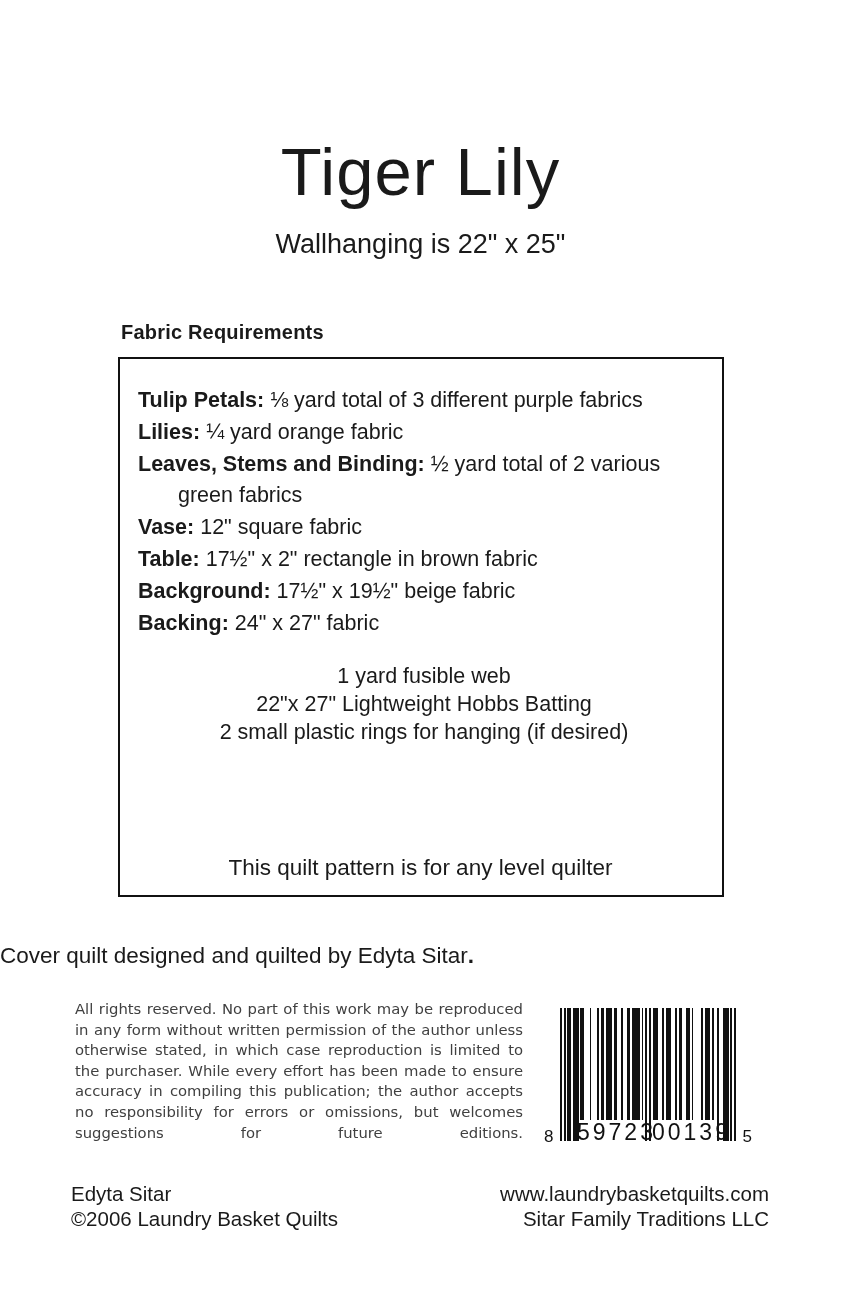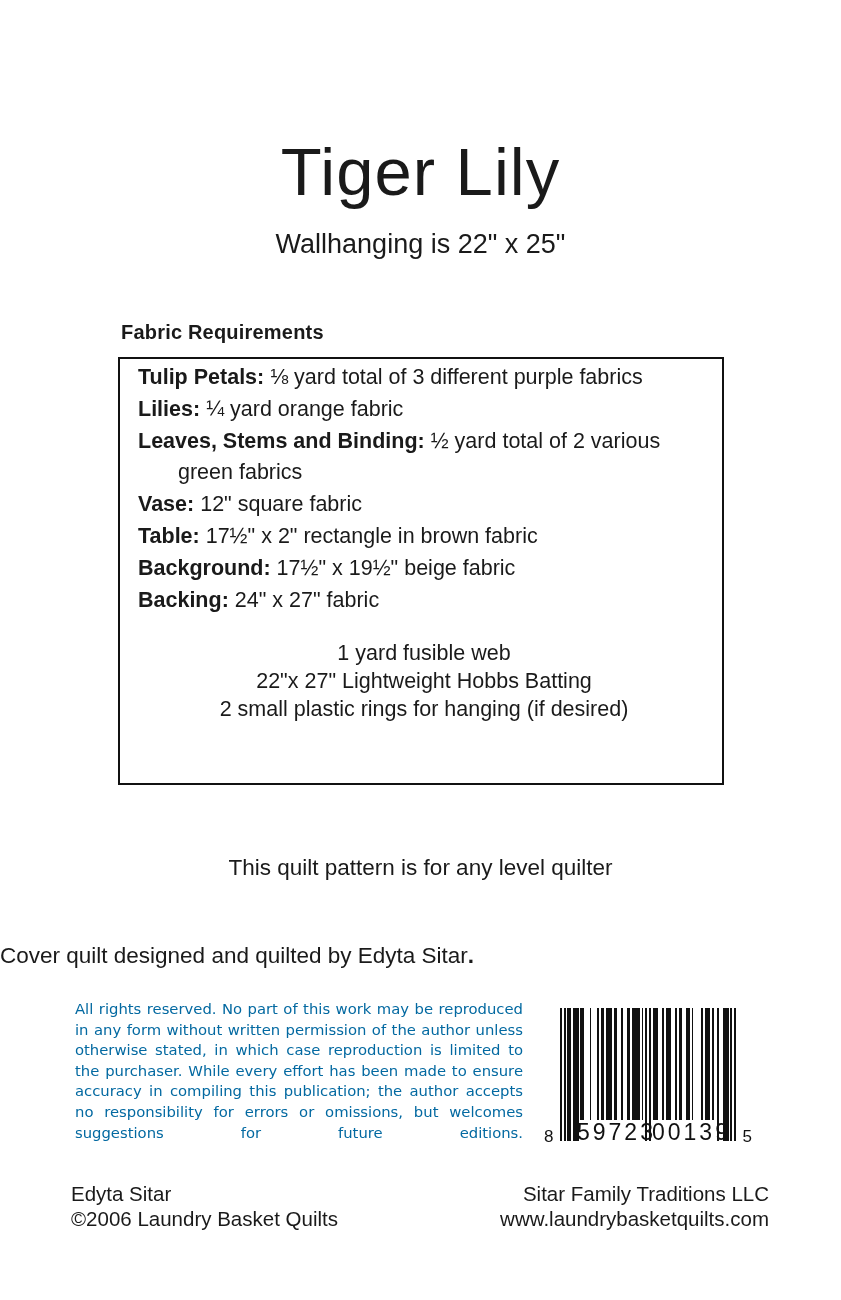--- a/index.html
+++ b/index.html
@@ -21,24 +21,24 @@
     text-align:center;
     font-size:27px;font-weight:300;
   }
   .fr-heading{
     position:absolute;left:121px;top:321px;
     font-size:20px;font-weight:700;letter-spacing:.2px;
     margin:0;
   }
   .req-box{
     position:absolute;left:118px;top:357px;
-    width:606px;height:428px;
+    width:606px;height:540px;
     border:2px solid #111;
     box-sizing:border-box;
-    padding:3px 12px 0 18px;
+    padding:26px 12px 0 18px;
   }
   .req-item{
     font-size:21.5px;line-height:31.8px;
     padding-left:40px;text-indent:-40px;
     white-space:normal;
   }
   .req-item b{font-weight:700;}
   .req-extras{
     margin-top:23px;
     text-align:center;
@@ -50,21 +50,21 @@
   }
   .note-credit{
     position:absolute;top:911px;left:0;width:100%;
     font-size:22.5px;margin-top:32px;
   }
   .note-credit b{font-weight:700;}
   .legal{
     position:absolute;left:75px;top:999px;width:448px;
     font-family:"DejaVu Sans","Liberation Sans",sans-serif;
     font-size:14.8px;line-height:20.6px;
-    color:#0369a1;
+    color:#404040;
     text-align:justify;text-align-last:justify;
   }
   .barcode{
     position:absolute;left:560px;top:1008px;
     width:176px;height:140px;
   }
   .barcode svg{display:block;fill:#111;}
   .bc-digit{
     position:absolute;
     font-size:17px;line-height:17px;color:#111;
@@ -206,17 +206,17 @@
     <span class="bc-group bc-g2">00139</span>
     <span class="bc-digit bc-right">5</span>
   </div>
 
   <div class="footer-left">
     <div>Edyta Sitar</div>
     <div>©2006 Laundry Basket Quilts</div>
   </div>
 
   <div class="footer-right">
+    <div>www.laundrybasketquilts.com</div>
     <div>Sitar Family Traditions LLC</div>
-    <div>www.laundrybasketquilts.com</div>
   </div>
 
 </div>
 
 </body></html>

